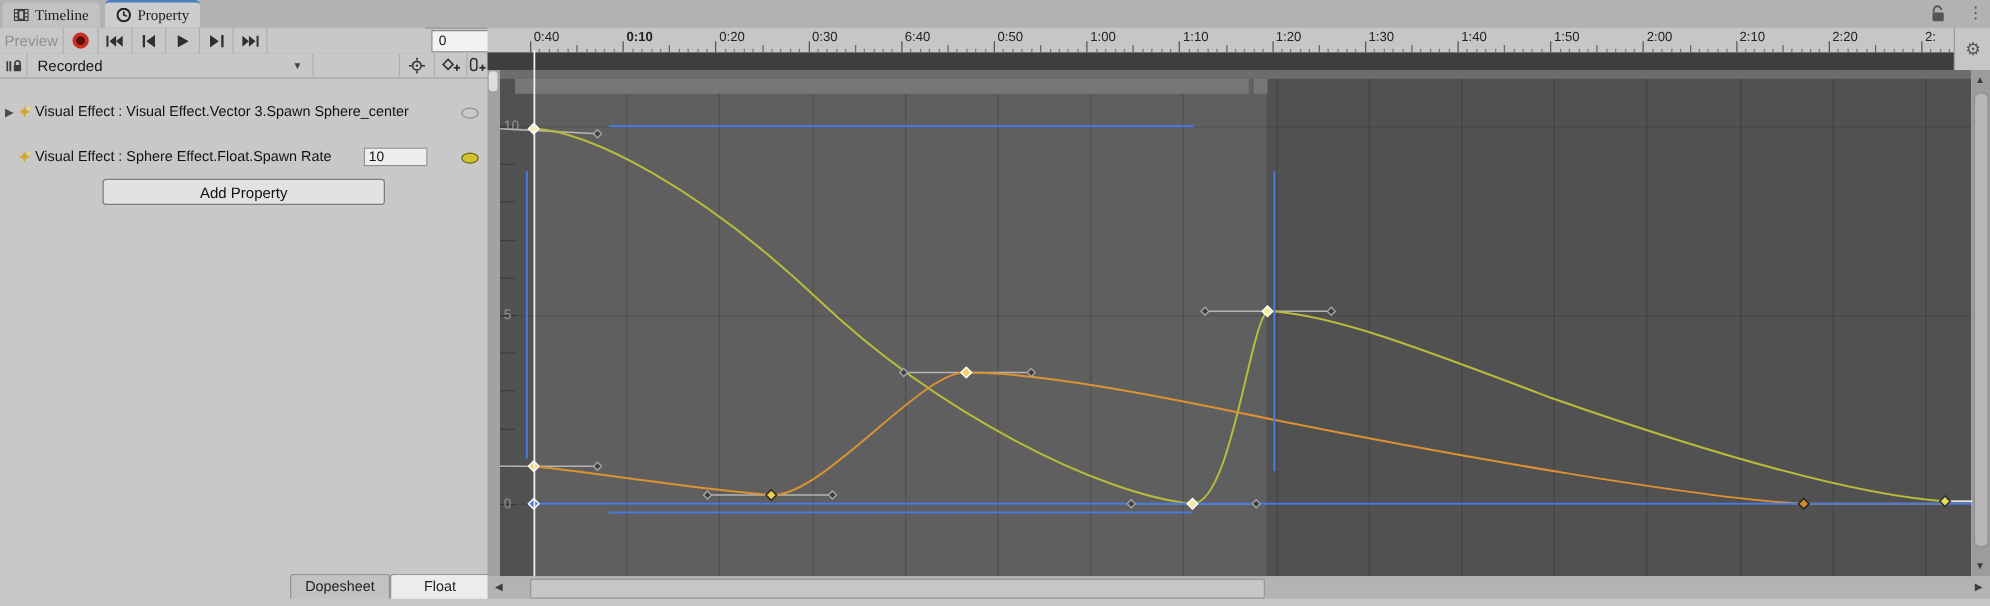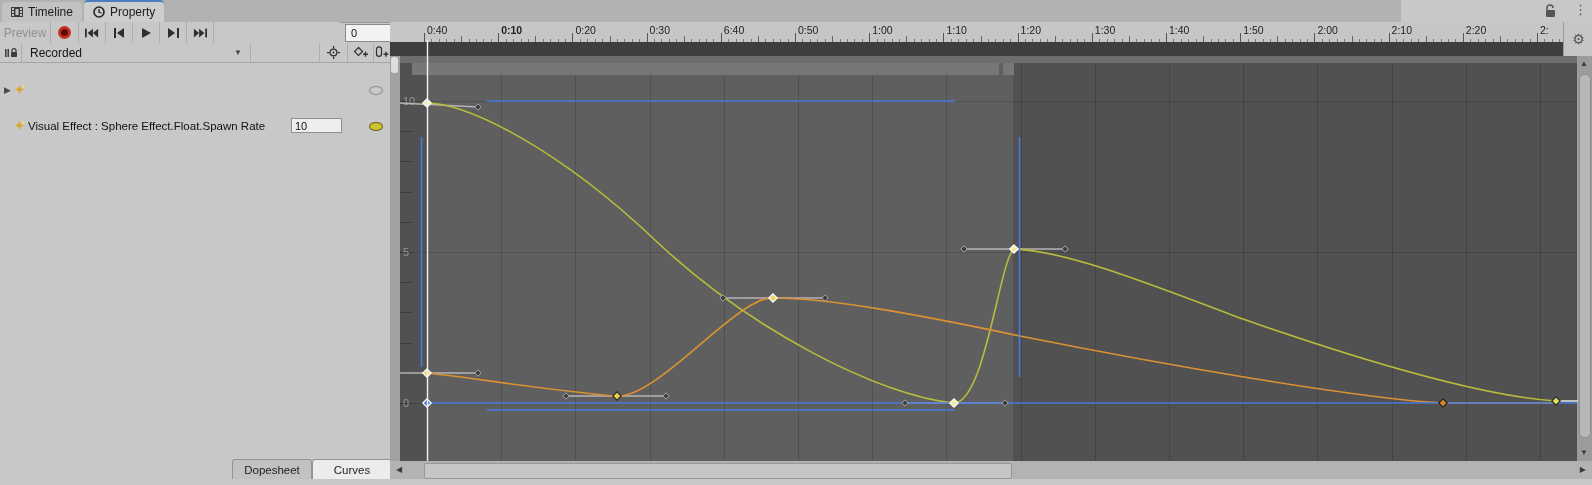--- a/index.html
+++ b/index.html
@@ -1,18 +1,18 @@
 <!DOCTYPE html>
 <html><head>
 <meta charset="utf-8">
 <style>
   html,body{margin:0;padding:0;background:#c8c8c8;font-family:"Liberation Sans",sans-serif;}
   #app{position:relative;width:1592px;height:485px;overflow:hidden;background:#c8c8c8;}
   .abs{position:absolute;}
-  .tabbar{left:0;top:0;width:1401px;height:22px;background:#b2b2b2;border-bottom:1px solid #989898;}
+  .tabbar{left:0;top:0;width:1592px;height:22px;background:#b2b2b2;border-bottom:1px solid #989898;font-family:Liberation Serif, serif;}
   .tab{position:absolute;top:2px;height:20px;display:flex;align-items:center;gap:5px;padding:0 9px;
        background:#c2c2c2;border-radius:4px 4px 0 0;font-size:12px;color:#1d1d1d;}
   .tab.active{background:#cdcdcd;border-top:2px solid #4c7ebf;top:0;}
   .toolrow{background:#c8c8c8;border-bottom:1px solid #a5a5a5;}
   .cell{position:absolute;top:0;height:100%;display:flex;align-items:center;justify-content:center;border-right:1px solid #aeaeae;}
   .tbtn{cursor:default;}
   .previewlbl{color:#909090;font-size:12px;}
   .framebox{position:absolute;left:345px;top:2px;width:42px;height:16px;background:#f2f2f2;border:1px solid #8a8a8a;
             font-size:11px;color:#111;padding:0 0 0 5px;font-family:"Liberation Sans",sans-serif;}
   .combo{position:absolute;left:22px;top:0;width:220px;height:100%;display:flex;align-items:center;font-size:12px;color:#151515;
@@ -170,40 +170,44 @@
   </div>
 
   <div class="prow" style="top:81px;">
     <span style="position:absolute;left:4px;font-size:9px;color:#4a4a4a;">▶</span>
     <span style="position:absolute;left:14px;top:3px;">
         <svg width="12" height="12" viewBox="0 0 12 12">
           <path d="M5.5 1 L6.8 4.2 L10 5.5 L6.8 6.8 L5.5 10 L4.2 6.8 L1 5.5 L4.2 4.2 Z" fill="#d9a520"></path>
           <circle cx="9.4" cy="2.4" r="1.3" fill="#f2dd6e"></circle>
         </svg>
       </span>
+    <span style="position:absolute;left:28px;white-space:nowrap;">Visual Effect : Visual Effect.Vector 3.Spawn Sphere_center</span>
     <span class="oval" id="ind-0" style="top: 5px; border-color: rgb(141, 141, 141);"></span>
   </div>
   <div class="prow" style="top:117px;">
     <span style="position:absolute;left:14px;top:3px;">
         <svg width="12" height="12" viewBox="0 0 12 12">
           <path d="M5.5 1 L6.8 4.2 L10 5.5 L6.8 6.8 L5.5 10 L4.2 6.8 L1 5.5 L4.2 4.2 Z" fill="#d9a520"></path>
           <circle cx="9.4" cy="2.4" r="1.3" fill="#f2dd6e"></circle>
         </svg>
       </span>
     <span style="position:absolute;left:28px;white-space:nowrap;">Visual Effect : Sphere Effect.Float.Spawn Rate</span>
     <input class="pinput" style="top: 1px;" value="10">
     <span class="oval" id="ind-2" style="top: 5px; background: rgb(205, 194, 47); border-color: rgb(107, 100, 16);"></span>
   </div>
 
+  <div class="addbtn">
+    <span>Add Property</span>
+  </div>
 
   <div class="modetab" style="left:232px;background:#c2c2c2;">
     <span>Dopesheet</span>
   </div>
   <div class="modetab" style="left:312px;background:#ececec;">
-    <span>Curves</span>
+    <span>Float</span>
   </div>
 
   <div class="abs ruler" id="ruler">
       <div style="position: absolute; width: 1px; background: rgb(85, 85, 85); left: 34px; top: 11px; bottom: 0px;"></div>
       <div style="position: absolute; width: 1px; background: rgb(122, 122, 122); left: 41.4px; top: 17px; bottom: 0px;"></div>
       <div style="position: absolute; width: 1px; background: rgb(122, 122, 122); left: 48.8px; top: 17px; bottom: 0px;"></div>
       <div style="position: absolute; width: 1px; background: rgb(122, 122, 122); left: 56.3px; top: 17px; bottom: 0px;"></div>
       <div style="position: absolute; width: 1px; background: rgb(122, 122, 122); left: 63.7px; top: 17px; bottom: 0px;"></div>
       <div style="position: absolute; width: 1px; background: rgb(102, 102, 102); left: 71.1px; top: 14px; bottom: 0px;"></div>
       <div style="position: absolute; width: 1px; background: rgb(122, 122, 122); left: 78.5px; top: 17px; bottom: 0px;"></div>

